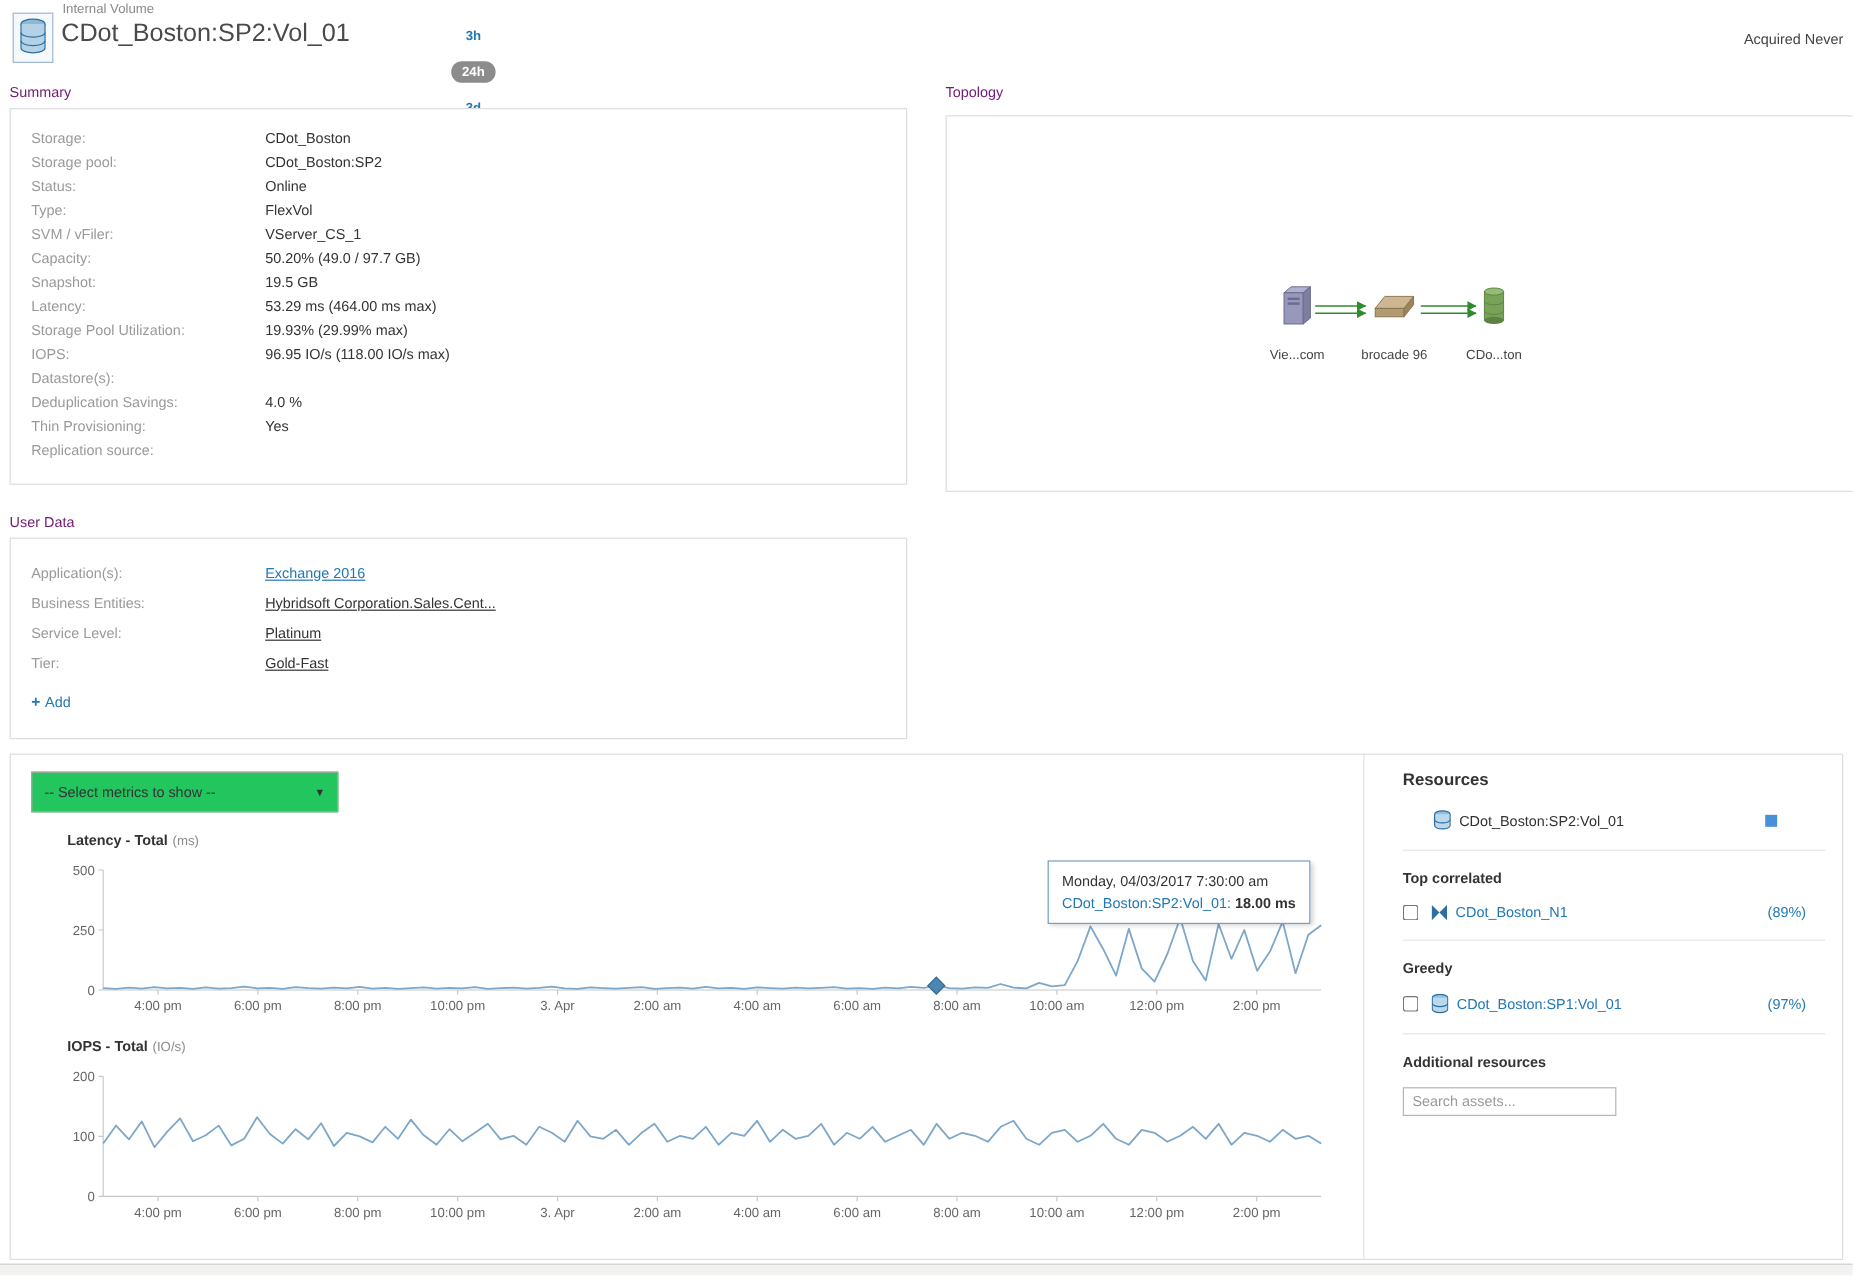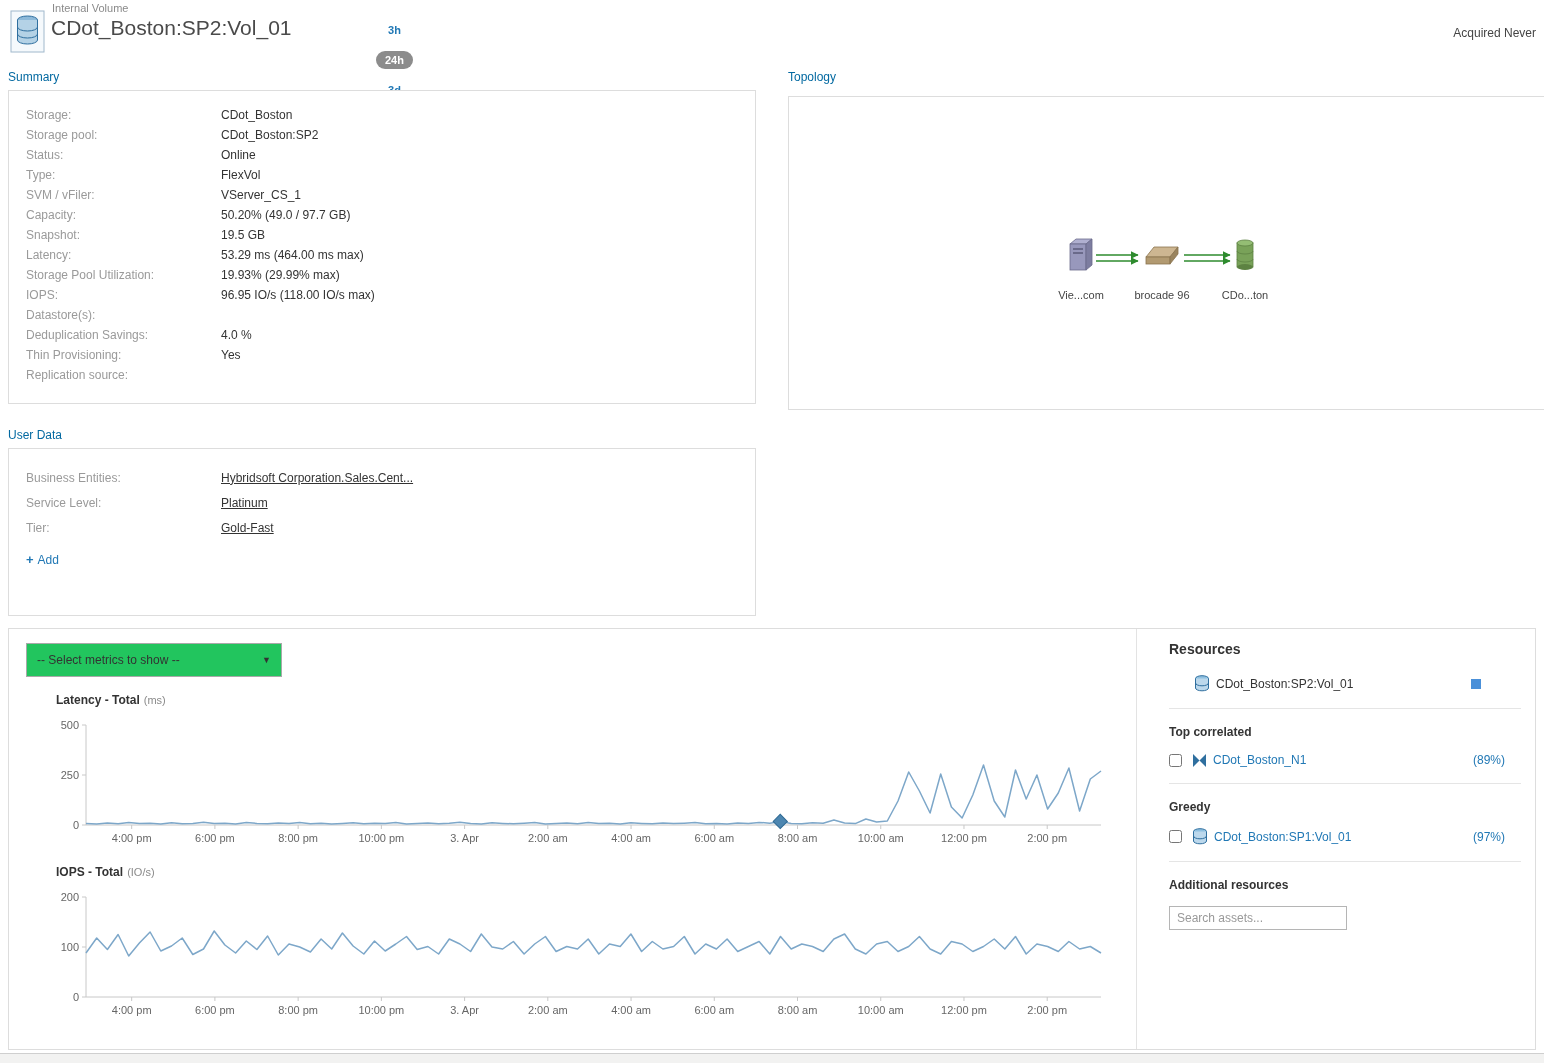--- a/index.html
+++ b/index.html
@@ -10,21 +10,21 @@
   
   .hdr-icon { position:absolute; left:10px; top:8px; }
   .type-label { position:absolute; left:52px; top:2px; font-size:11px; color:#8a8a8a; }
   .page-title { position:absolute; left:51px; top:16px; font-size:21px; color:#4a4a4a; }
   .time-bar { position:absolute; left:374px; top:24px; display:flex; align-items:center; gap:15px; font-size:11px; font-weight:bold;flex-direction:column; }
   .time-link { color:#2178b5; cursor:pointer; }
   .time-pill { background:#8c8c8c; color:#fff; border-radius:10px; padding:3px 9px; cursor:pointer; }
   .acquired { position:absolute; right:8px; top:26px; font-size:12px; color:#444; }
 
   
-  .section-label { position:absolute; font-size:12px; color:#0369a1; }
+  .section-label { position:absolute; font-size:12px; color:#701a75; }
   .panel { position:absolute; border:1px solid #ddd; background:#fff; }
   #summary-box { left:8px; top:90px; width:748px; height:314px; padding:14px 0 0 17px; }
   #topology-box { left:788px; top:96px; width:864px; height:314px; }
   #userdata-box { left:8px; top:448px; width:748px; height:168px; padding:16px 0 0 17px; }
 
   .srow { display:flex; height:20px; font-size:12px; align-items:center; }
   .srow .lbl { width:195px; color:#9a9a9a; }
   .srow .val { color:#333; }
   .link { color:#2178b5; cursor:pointer; }
   .urow { display:flex; height:25px; font-size:12px; align-items:center; }
@@ -195,20 +195,24 @@
         <path d="M0,12 a8,3 0 0 0 16,0 M0,20 a8,3 0 0 0 16,0" fill="none" stroke="#5d8242" stroke-width="0.8"></path>
       </g>
       <text x="35" y="64" text-anchor="middle" class="topo-label">Vie...com</text>
       <text x="116" y="64" text-anchor="middle" class="topo-label">brocade 96</text>
       <text x="199" y="64" text-anchor="middle" class="topo-label">CDo...ton</text>
     </svg>
   </div>
 
   <div class="section-label" style="left:8px;top:428px;">User Data</div>
   <div class="panel" id="userdata-box">
+    <div class="urow">
+        <span class="lbl">Application(s):</span>
+        <span class="val link">Exchange 2016</span>
+      </div>
     <div class="urow">
         <span class="lbl">Business Entities:</span>
         <span class="val">Hybridsoft Corporation.Sales.Cent...</span>
       </div>
     <div class="urow">
         <span class="lbl">Service Level:</span>
         <span class="val">Platinum</span>
       </div>
     <div class="urow">
         <span class="lbl">Tier:</span>
@@ -260,20 +264,27 @@
         <line x1="844.745" y1="116" x2="844.745" y2="120" stroke="#c8c8c8"></line>
         <text x="844.745" y="133" text-anchor="middle" fill="#666" font-size="11">10:00 am</text>
         <line x1="927.975" y1="116" x2="927.975" y2="120" stroke="#c8c8c8"></line>
         <text x="927.975" y="133" text-anchor="middle" fill="#666" font-size="11">12:00 pm</text>
         <line x1="1011.2049999999999" y1="116" x2="1011.2049999999999" y2="120" stroke="#c8c8c8"></line>
         <text x="1011.2049999999999" y="133" text-anchor="middle" fill="#666" font-size="11">2:00 pm</text>
         <polyline points="50.0,114.4 60.7,115.0 71.4,114.0 82.1,114.8 92.7,113.6 103.4,114.6 114.1,114.2 124.8,115.0 135.5,113.8 146.2,114.8 156.8,114.4 167.5,113.2 178.2,114.6 188.9,114.2 199.6,115.0 210.3,113.6 220.9,114.4 231.6,114.8 242.3,114.0 253.0,114.6 263.7,113.4 274.4,114.8 285.1,114.2 295.7,115.0 306.4,114.4 317.1,113.8 327.8,114.8 338.5,114.2 349.2,114.6 359.8,113.6 370.5,115.0 381.2,114.4 391.9,114.0 402.6,114.8 413.3,114.2 423.9,113.2 434.6,114.6 445.3,115.0 456.0,113.8 466.7,114.4 477.4,114.8 488.1,114.2 498.7,113.6 509.4,115.0 520.1,114.4 530.8,114.0 541.5,114.8 552.2,113.4 562.8,114.6 573.5,114.2 584.2,115.0 594.9,113.8 605.6,114.4 616.3,114.8 626.9,114.0 637.6,114.6 648.3,114.2 659.0,113.6 669.7,114.8 680.4,114.4 691.1,115.0 701.7,114.0 712.4,114.6 723.1,113.4 733.8,114.2 744.5,112.4 755.2,114.4 765.8,114.8 776.5,113.8 787.2,114.2 797.9,111.0 808.6,114.0 819.3,114.6 829.9,110.0 840.6,113.0 851.3,112.0 862.0,92.0 872.7,63.0 883.4,82.0 894.1,104.0 904.7,65.0 915.4,98.0 926.1,109.0 936.8,86.0 947.5,56.0 958.2,92.0 968.8,108.0 979.5,61.0 990.2,90.0 1000.9,66.0 1011.6,100.0 1022.3,84.0 1032.9,59.0 1043.6,102.0 1054.3,70.0 1065.0,62.0" fill="none" stroke="#7da7c9" stroke-width="1.5" stroke-linejoin="round"></polyline>
         <rect x="739.2600000000001" y="107.4" width="10" height="10" fill="#4d86b0" stroke="#2f6a94" transform="rotate(45 744.2600000000001 112.4)"></rect>
       </svg>
 
+    <div class="tooltip">
+      <div>Monday, 04/03/2017 7:30:00 am</div>
+      <div>
+        <span class="link">CDot_Boston:SP2:Vol_01:</span>
+        <span class="tt-val">18.00 ms</span>
+      </div>
+    </div>
 
     <div class="chart-title" id="ct1">
       <b>IOPS - Total</b><span class="unit">(IO/s)</span>
     </div>
     <svg id="chart1" width="1075" height="140">
         <line x1="50" y1="16" x2="50" y2="116" stroke="#c8c8c8"></line>
         <line x1="50" y1="116" x2="1065" y2="116" stroke="#c8c8c8"></line>
         <line x1="46" y1="116" x2="50" y2="116" stroke="#c8c8c8"></line>
         <text x="43" y="120" text-anchor="end" fill="#666" font-size="11">0</text>
         <line x1="46" y1="66" x2="50" y2="66" stroke="#c8c8c8"></line>

